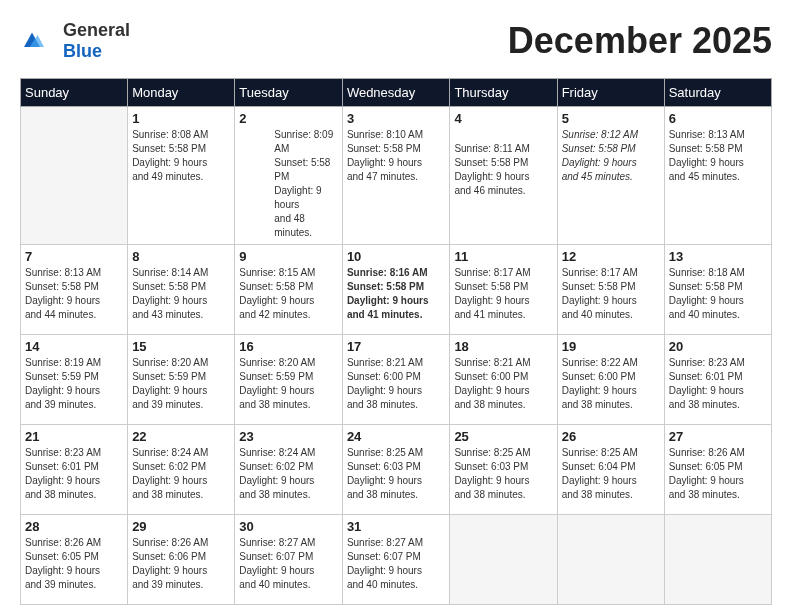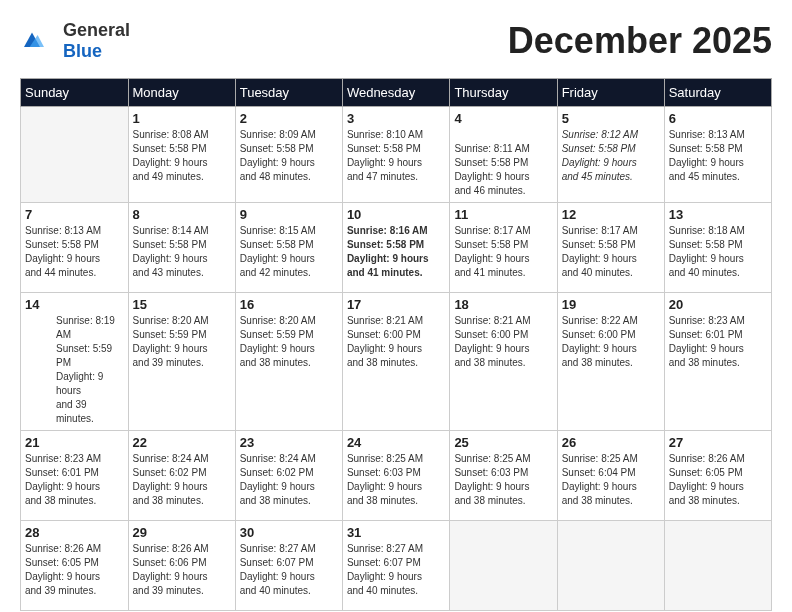--- a/index.html
+++ b/index.html
@@ -122,21 +122,21 @@
         <td class="empty"></td>
         <td>
           <span class="day-number">1</span>
           <div class="day-info" style="white-space: pre-line;">Sunrise: 8:08 AM
 Sunset: 5:58 PM
 Daylight: 9 hours
 and 49 minutes.</div>
         </td>
         <td>
           <span class="day-number">2</span>
-          <div class="day-info" style="white-space: pre-line;">Sunrise: 8:09 AM
+          <div class="day-info" style="white-space: pre-line; margin-left: 35px;">Sunrise: 8:09 AM
 Sunset: 5:58 PM
 Daylight: 9 hours
 and 48 minutes.</div>
         </td>
         <td>
           <span class="day-number">3</span>
           <div class="day-info" style="white-space: pre-line;">Sunrise: 8:10 AM
 Sunset: 5:58 PM
 Daylight: 9 hours
 and 47 minutes.</div>
@@ -210,21 +210,21 @@
           <span class="day-number">13</span>
           <div class="day-info" style="white-space: pre-line;">Sunrise: 8:18 AM
 Sunset: 5:58 PM
 Daylight: 9 hours
 and 40 minutes.</div>
         </td>
       </tr>
       <tr>
         <td>
           <span class="day-number">14</span>
-          <div class="day-info" style="white-space: pre-line; margin-left: 31px;">Sunrise: 8:19 AM
+          <div class="day-info" style="white-space: pre-line;">Sunrise: 8:19 AM
 Sunset: 5:59 PM
 Daylight: 9 hours
 and 39 minutes.</div>
         </td>
         <td>
           <span class="day-number">15</span>
           <div class="day-info" style="white-space: pre-line;">Sunrise: 8:20 AM
 Sunset: 5:59 PM
 Daylight: 9 hours
 and 39 minutes.</div>

